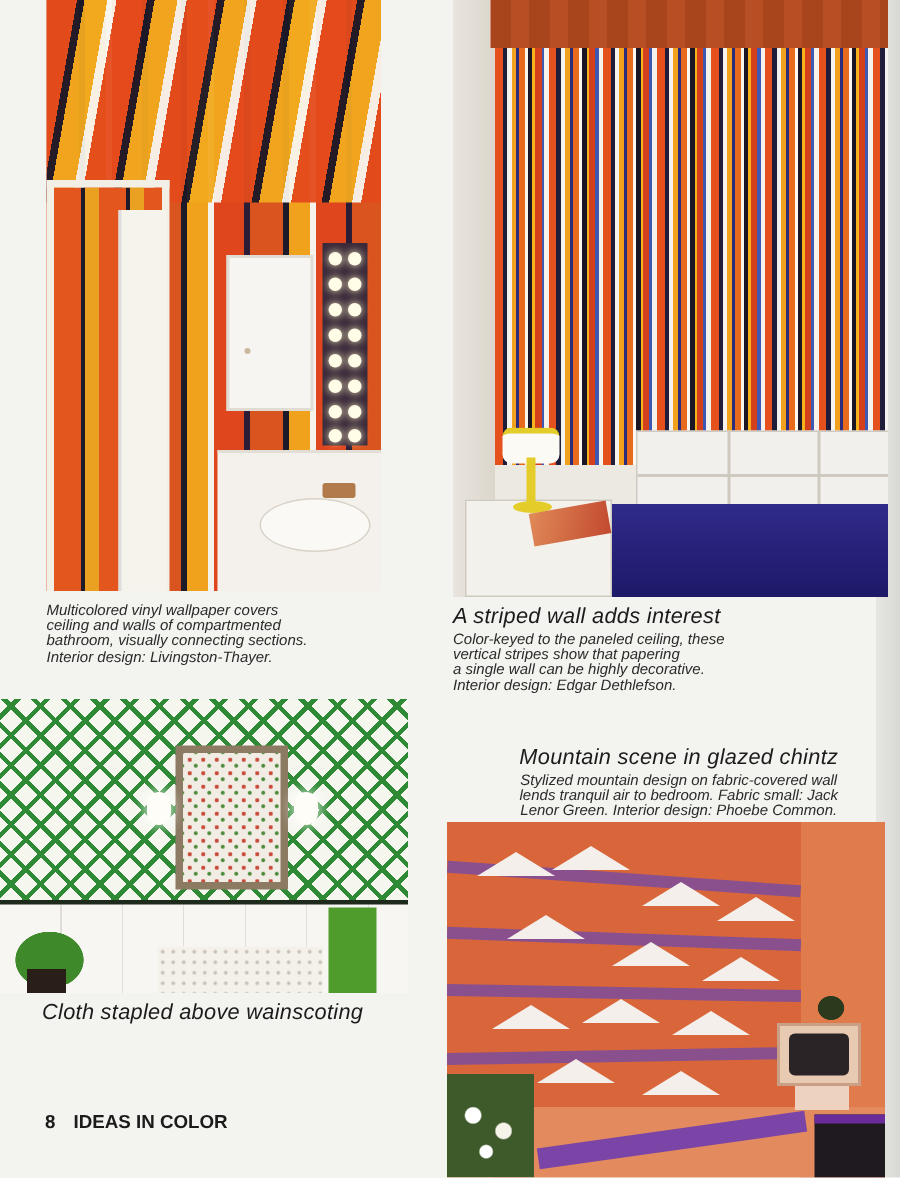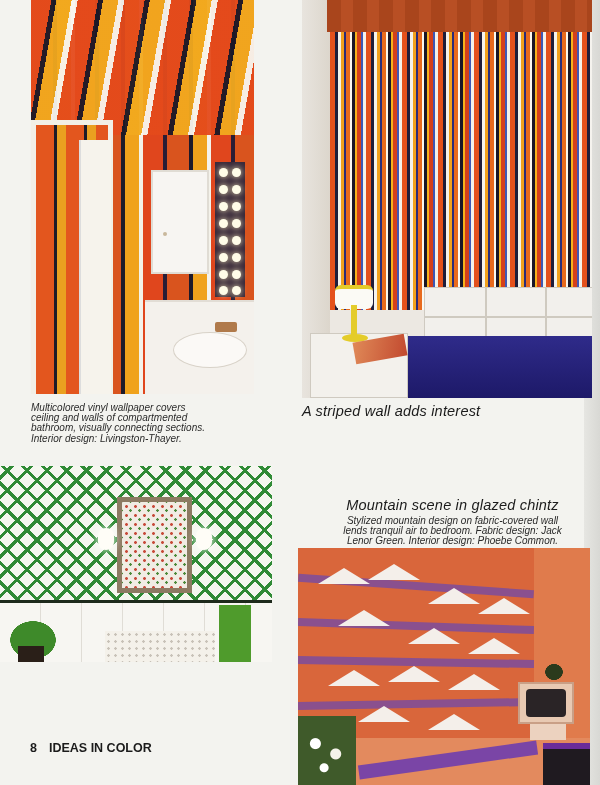--- a/index.html
+++ b/index.html
@@ -135,41 +135,47 @@
   <p>
     <span>Multicolored vinyl wallpaper covers</span><br>
     <span>ceiling and walls of compartmented</span><br>
     <span>bathroom, visually connecting sections.</span><br>
     <span>Interior design: Livingston-Thayer.</span>
   </p>
 </div>
 
 <div class="cap" style="left:302px;top:403px;width:280px">
   <h2>A striped wall adds interest</h2>
+  <p>
+    <span>Color-keyed to the paneled ceiling, these</span><br>
+    <span>vertical stripes show that papering</span><br>
+    <span>a single wall can be highly decorative.</span><br>
+    <span>Interior design: Edgar Dethlefson.</span>
+  </p>
 </div>
 
 <div class="photo" id="p3">
   <div class="lattice"></div>
   <div class="mirror">
       <div class="mirror-inner"></div>
     </div>
   <div class="sconce" style="left:98px;top:62px"></div>
   <div class="sconce" style="left:196px;top:62px"></div>
   <div class="tiles"></div>
   <div class="basin"></div>
   <div class="towel"></div>
   <div class="plant"></div>
   <div class="pot"></div>
 </div>
 
 <div class="cap cap-right" style="left:330px;top:497px;width:245px">
   <h2>Mountain scene in glazed chintz</h2>
   <p>
     <span>Stylized mountain design on fabric-covered wall</span><br>
-    <span>lends tranquil air to bedroom. Fabric design: Jack</span><br>
+    <span>lends tranquil air to bedroom. Fabric small: Jack</span><br>
     <span>Lenor Green. Interior design: Phoebe Common.</span>
   </p>
 </div>
 
 <div class="photo" id="p4">
   <div class="band" style="top:34px;width:236px;transform:rotate(4deg)"></div>
   <div class="band" style="top:74px;width:236px;transform:rotate(2deg)"></div>
   <div class="band" style="top:110px;width:236px;transform:rotate(1deg)"></div>
   <div class="band" style="top:152px;width:236px;transform:rotate(-1deg)"></div>
   <div class="mtn" style="left:20px;top:20px"></div>
@@ -190,17 +196,18 @@
   <div class="tv">
       <div class="tv-screen"></div>
     </div>
   <div class="tv-stand"></div>
   <div class="plant-top"></div>
   <div class="flowers"></div>
   <div class="chair"></div>
 </div>
 
 <div class="cap" style="left:28px;top:667px;width:265px">
+  <h2>Cloth stapled above wainscoting</h2>
 </div>
 
 <div class="folio">
   <span class="num">8</span><span>IDEAS IN COLOR</span>
 </div>
 
 </body></html>

